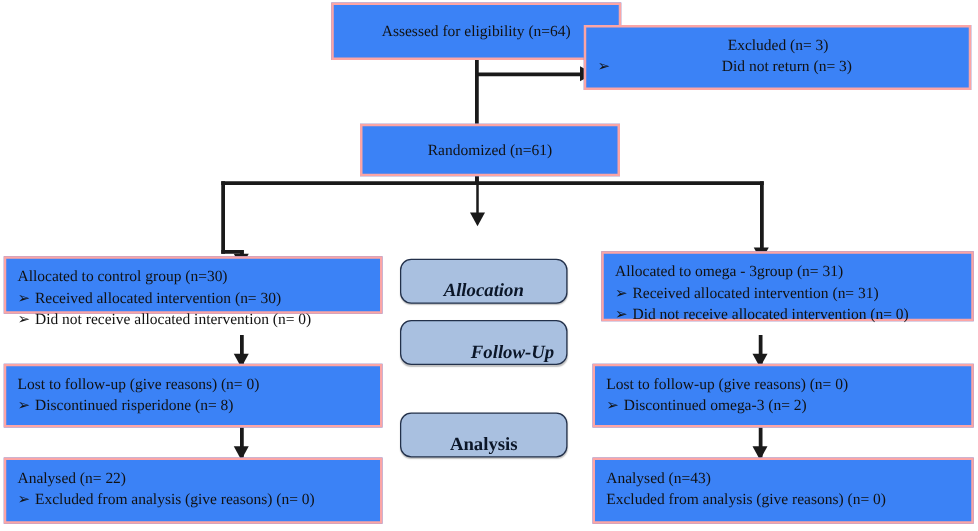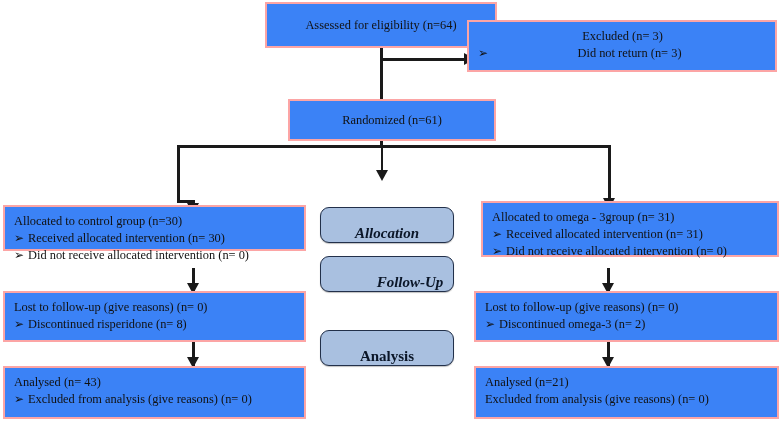--- a/index.html
+++ b/index.html
@@ -189,29 +189,29 @@
 
   <div class="box" style="left:474px; top:291px; width:305px; height:51px;">
     <span class="plain-line">Lost to follow-up (give reasons) (n= 0)</span>
     <span class="bullet-line">
       <span class="arrow-glyph">➢</span>
       <span>Discontinued omega-3 (n= 2)</span>
     </span>
   </div>
 
   <div class="box" style="left:3px; top:366px; width:303px; height:53px;">
-    <span class="plain-line">Analysed (n= 43)</span>
+    <span class="plain-line">Analysed (n= 22)</span>
     <span class="bullet-line">
       <span class="arrow-glyph">➢</span>
       <span>Excluded from analysis (give reasons) (n= 0)</span>
     </span>
   </div>
 
   <div class="box" style="left:474px; top:366px; width:305px; height:53px;">
-    <span class="plain-line">Analysed (n=21)</span>
+    <span class="plain-line">Analysed (n=43)</span>
     <span class="plain-line">Excluded from analysis (give reasons) (n= 0)</span>
   </div>
 
   <div class="stage italicbold" style="left:320px; top:207px; width:134px; height:36px;">
     <span>Allocation</span>
   </div>
 
   <div class="stage italicbold" style="left:320px; top:256px; width:134px; height:36px;padding-left:46px;">
     <span>Follow-Up</span>
   </div>

